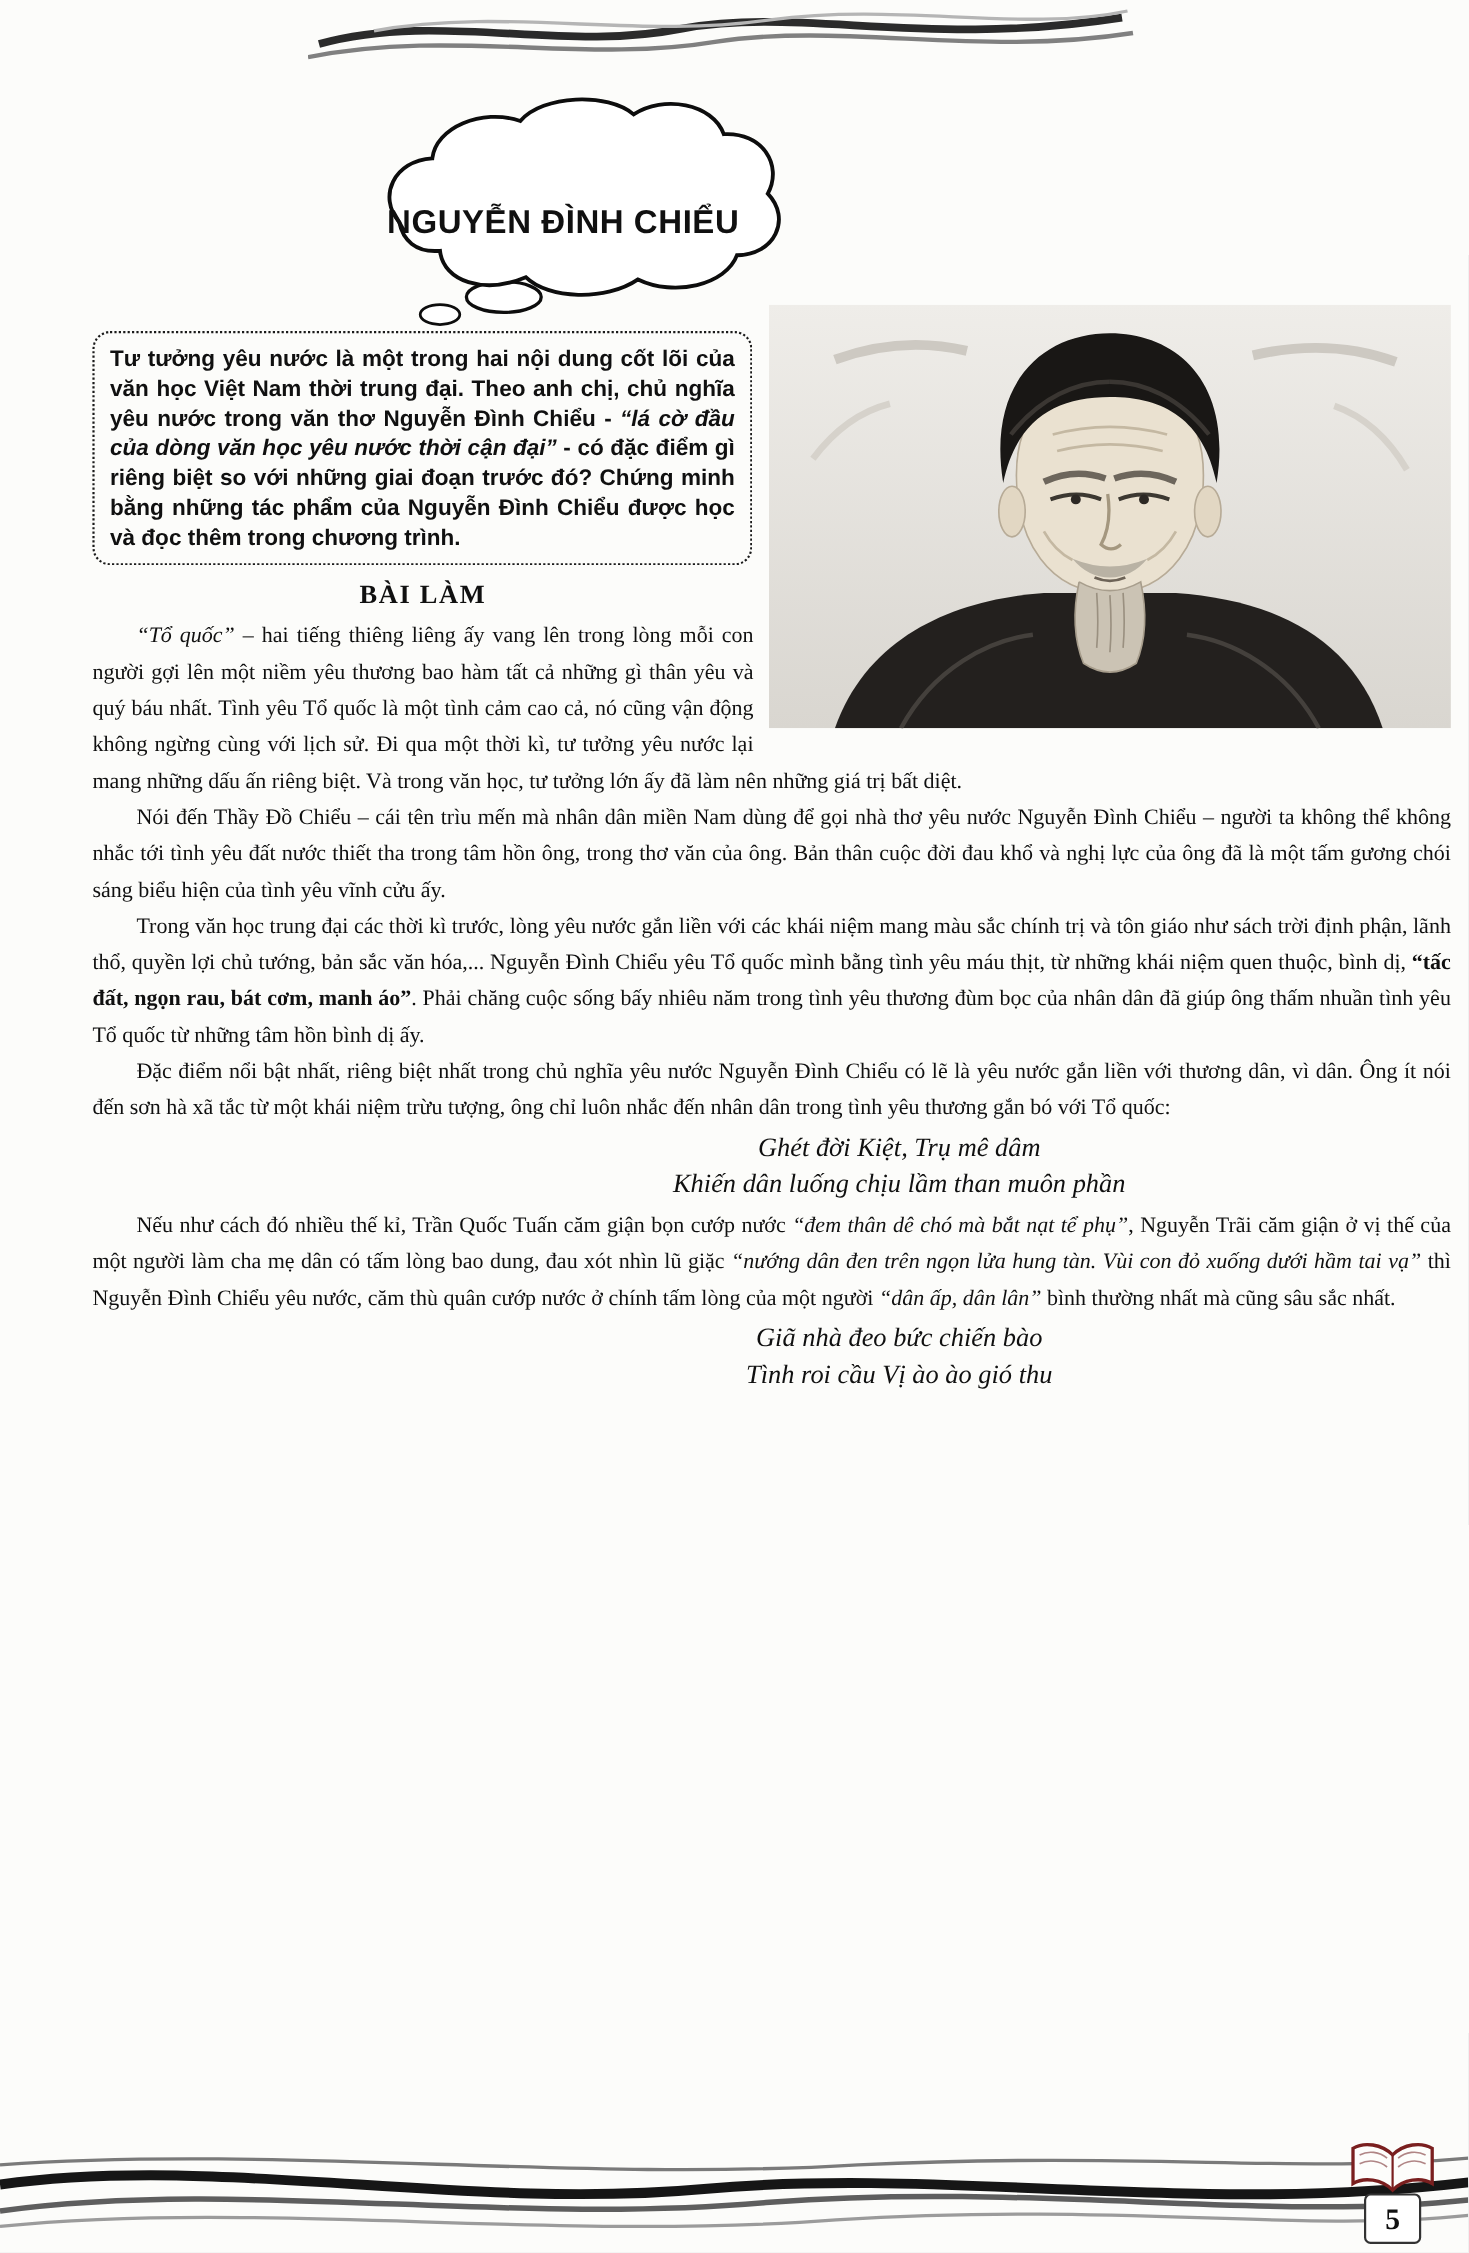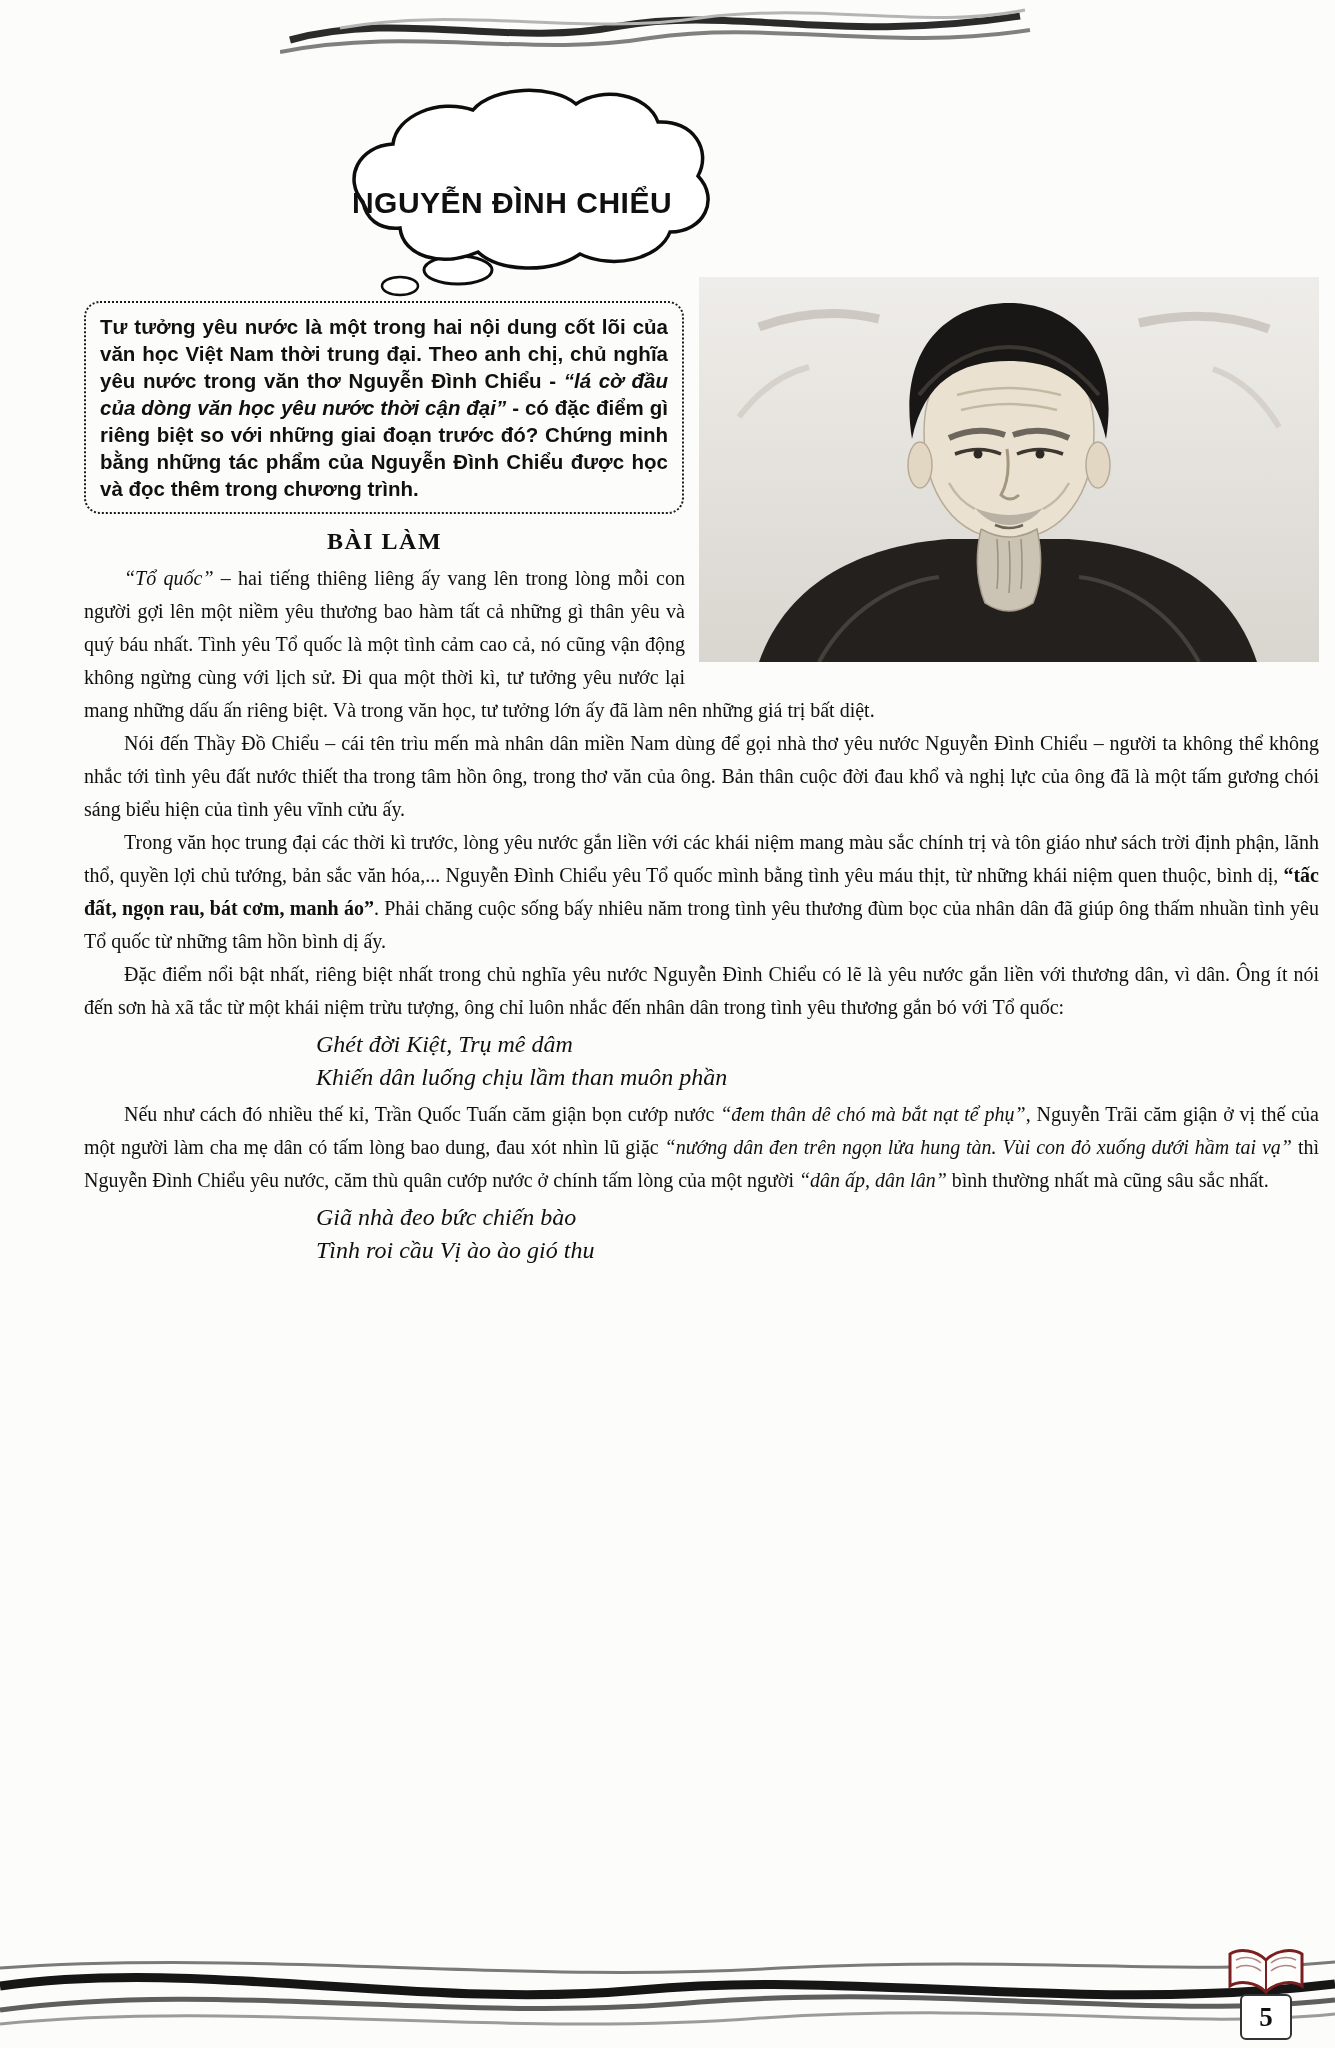--- a/index.html
+++ b/index.html
@@ -25,21 +25,21 @@
   .essay-heading{font-family:"Liberation Serif",serif;font-weight:bold;font-size:24px;
     line-height:30px;text-align:center;margin:12px 0 6px;letter-spacing:1.5px;}
 
   .para{font-family:"Liberation Serif",serif;font-size:20px;line-height:33px;
     text-align:justify;text-indent:40px;margin:0;}
   .para .it{font-style:italic;}
   .para .itb{font-weight:bold;}
 
   .poem{font-family:"Liberation Serif",serif;font-style:italic;font-size:24px;line-height:33px;
     margin:4px 0 4px 232px;}
-  .poem div{margin:0;}
+  .poem div{margin:0;text-align:center;}
 
   .book-badge{position:absolute;right:26px;bottom:8px;width:86px;text-align:center;z-index:3;}
   .page-num-box{margin:-8px auto 0;width:48px;height:42px;border:2.5px solid #333;border-radius:6px;
     background:#fff;font-family:"Liberation Serif",serif;font-weight:bold;font-size:27px;line-height:42px;}
 </style>
 </head>
 <body>
 
 <div class="page">
 

